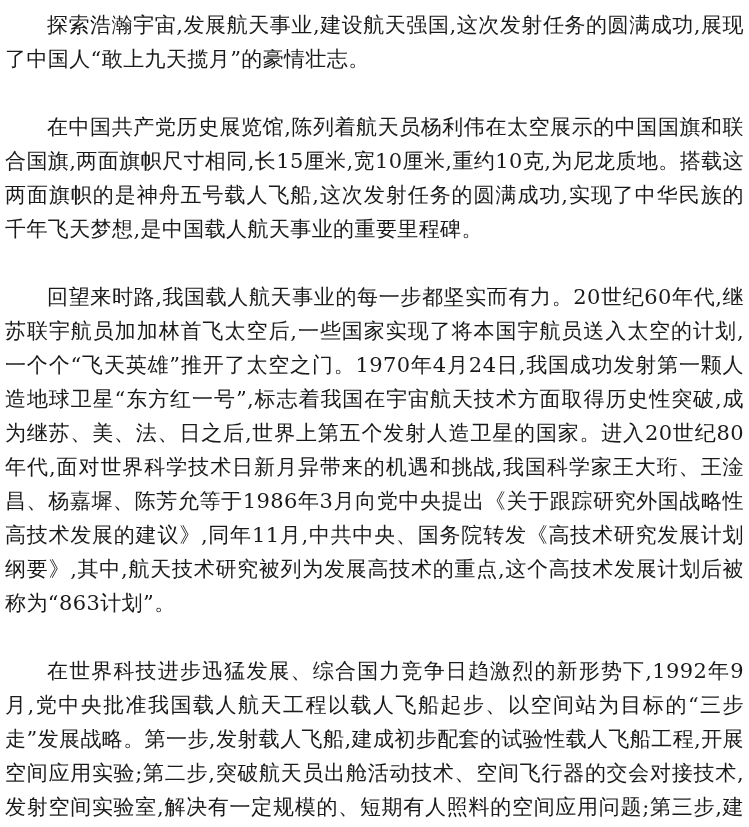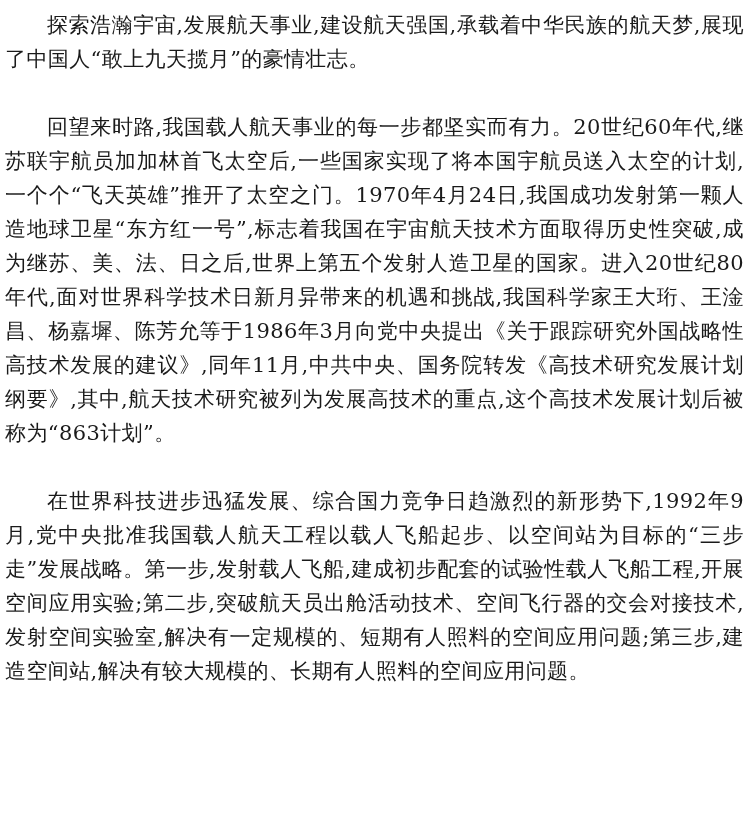--- a/index.html
+++ b/index.html
@@ -31,16 +31,17 @@
     word-break: break-all;
   }
   .doc-page p:last-child {
     margin-bottom: 0;
   }
 </style>
 </head>
 <body>
 
 <div class="doc-page">
-  <p>探索浩瀚宇宙,发展航天事业,建设航天强国,承载着中华民族的航天梦,展现了中国人“敢上九天揽月”的豪情壮志。</p>
+  <p>探索浩瀚宇宙,发展航天事业,建设航天强国,这次发射任务的圆满成功,展现了中国人“敢上九天揽月”的豪情壮志。</p>
+  <p>在中国共产党历史展览馆,陈列着航天员杨利伟在太空展示的中国国旗和联合国旗,两面旗帜尺寸相同,长15厘米,宽10厘米,重约10克,为尼龙质地。搭载这两面旗帜的是神舟五号载人飞船,这次发射任务的圆满成功,实现了中华民族的千年飞天梦想,是中国载人航天事业的重要里程碑。</p>
   <p>回望来时路,我国载人航天事业的每一步都坚实而有力。20世纪60年代,继苏联宇航员加加林首飞太空后,一些国家实现了将本国宇航员送入太空的计划,一个个“飞天英雄”推开了太空之门。1970年4月24日,我国成功发射第一颗人造地球卫星“东方红一号”,标志着我国在宇宙航天技术方面取得历史性突破,成为继苏、美、法、日之后,世界上第五个发射人造卫星的国家。进入20世纪80年代,面对世界科学技术日新月异带来的机遇和挑战,我国科学家王大珩、王淦昌、杨嘉墀、陈芳允等于1986年3月向党中央提出《关于跟踪研究外国战略性高技术发展的建议》,同年11月,中共中央、国务院转发《高技术研究发展计划纲要》,其中,航天技术研究被列为发展高技术的重点,这个高技术发展计划后被称为“863计划”。</p>
   <p>在世界科技进步迅猛发展、综合国力竞争日趋激烈的新形势下,1992年9月,党中央批准我国载人航天工程以载人飞船起步、以空间站为目标的“三步走”发展战略。第一步,发射载人飞船,建成初步配套的试验性载人飞船工程,开展空间应用实验;第二步,突破航天员出舱活动技术、空间飞行器的交会对接技术,发射空间实验室,解决有一定规模的、短期有人照料的空间应用问题;第三步,建造空间站,解决有较大规模的、长期有人照料的空间应用问题。</p>
 </div>
 
 </body></html>

